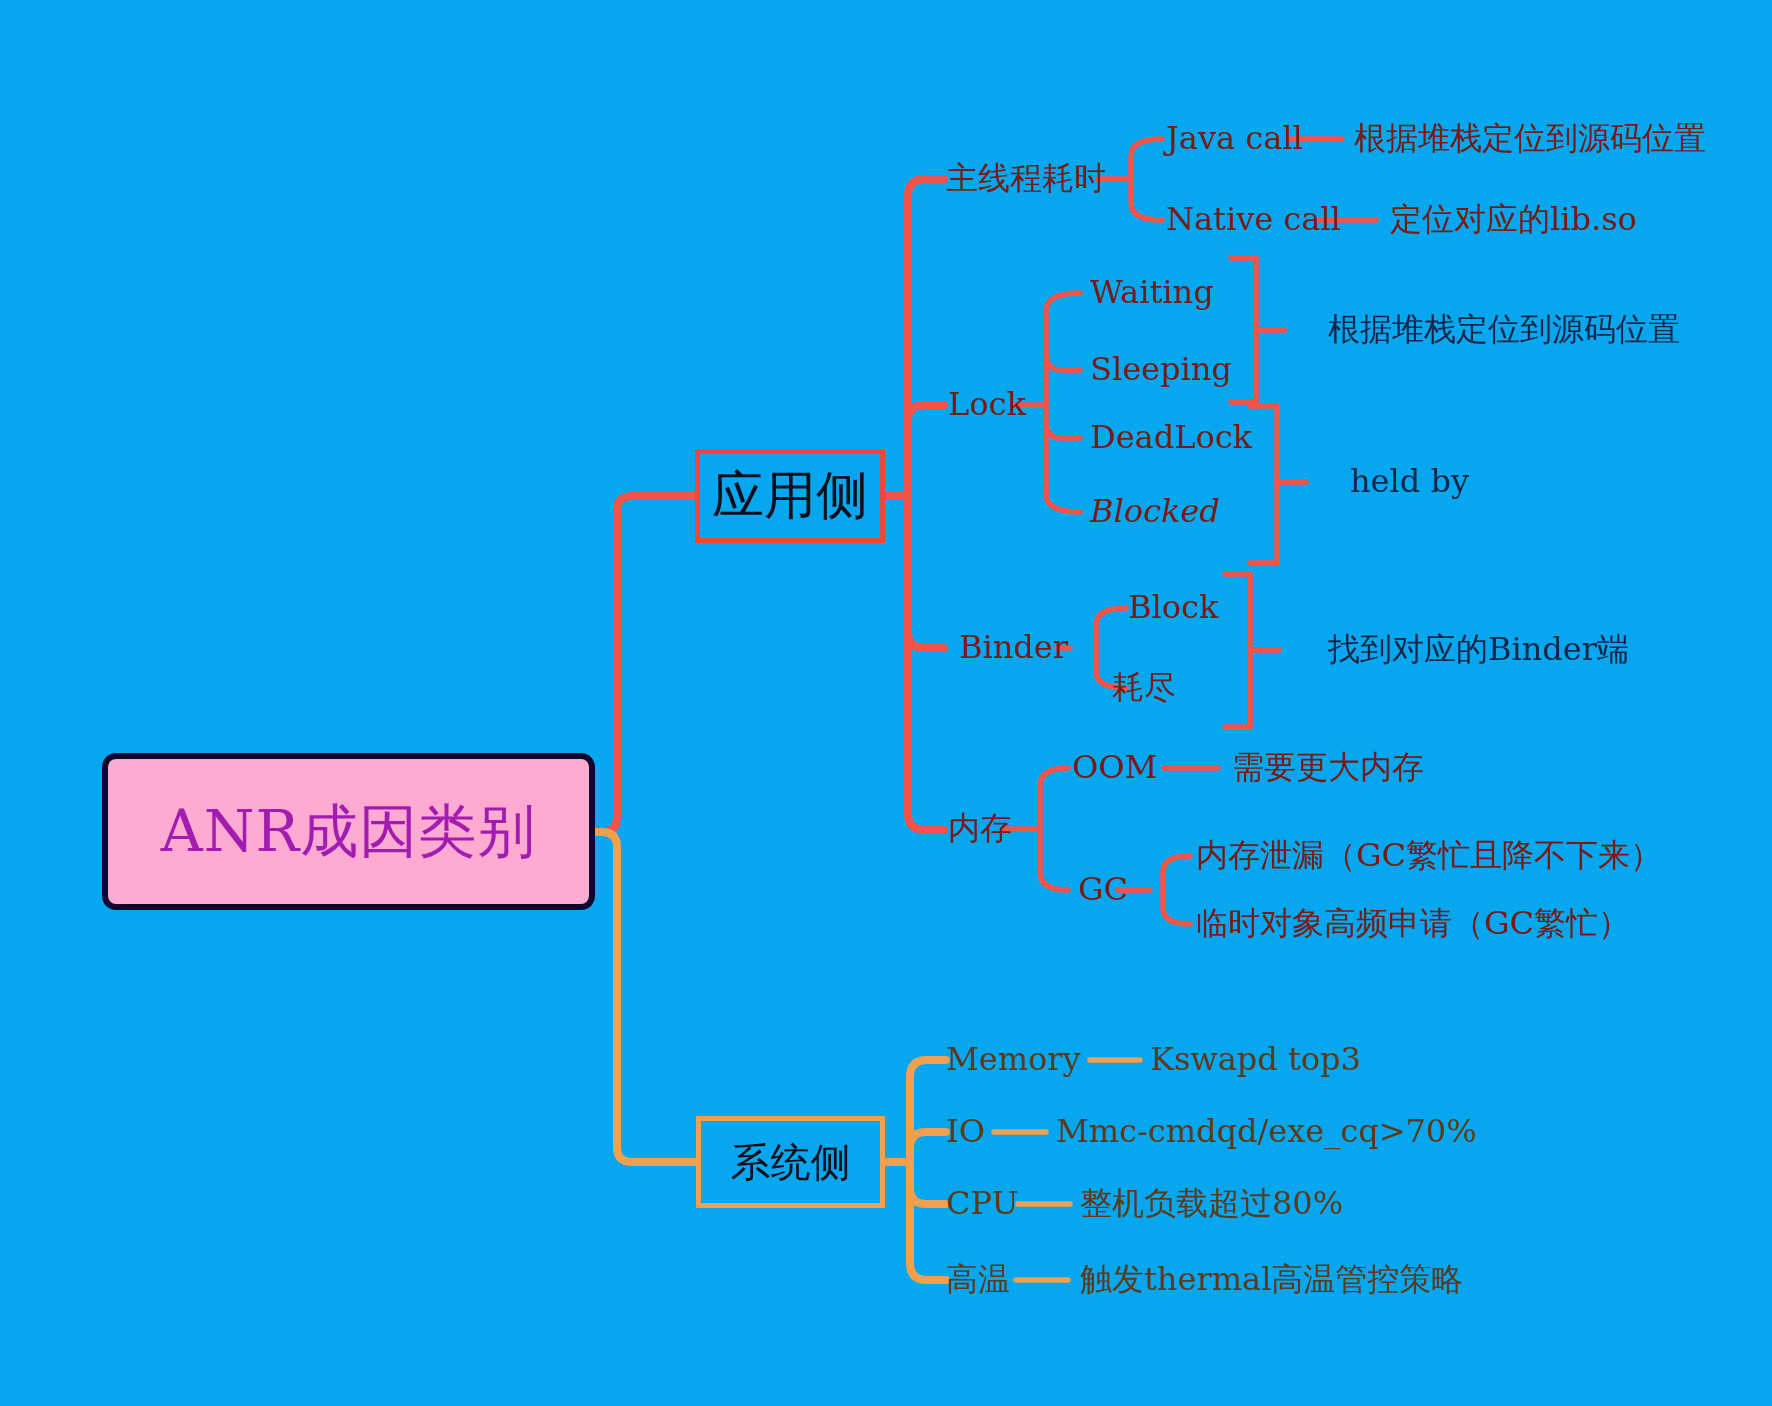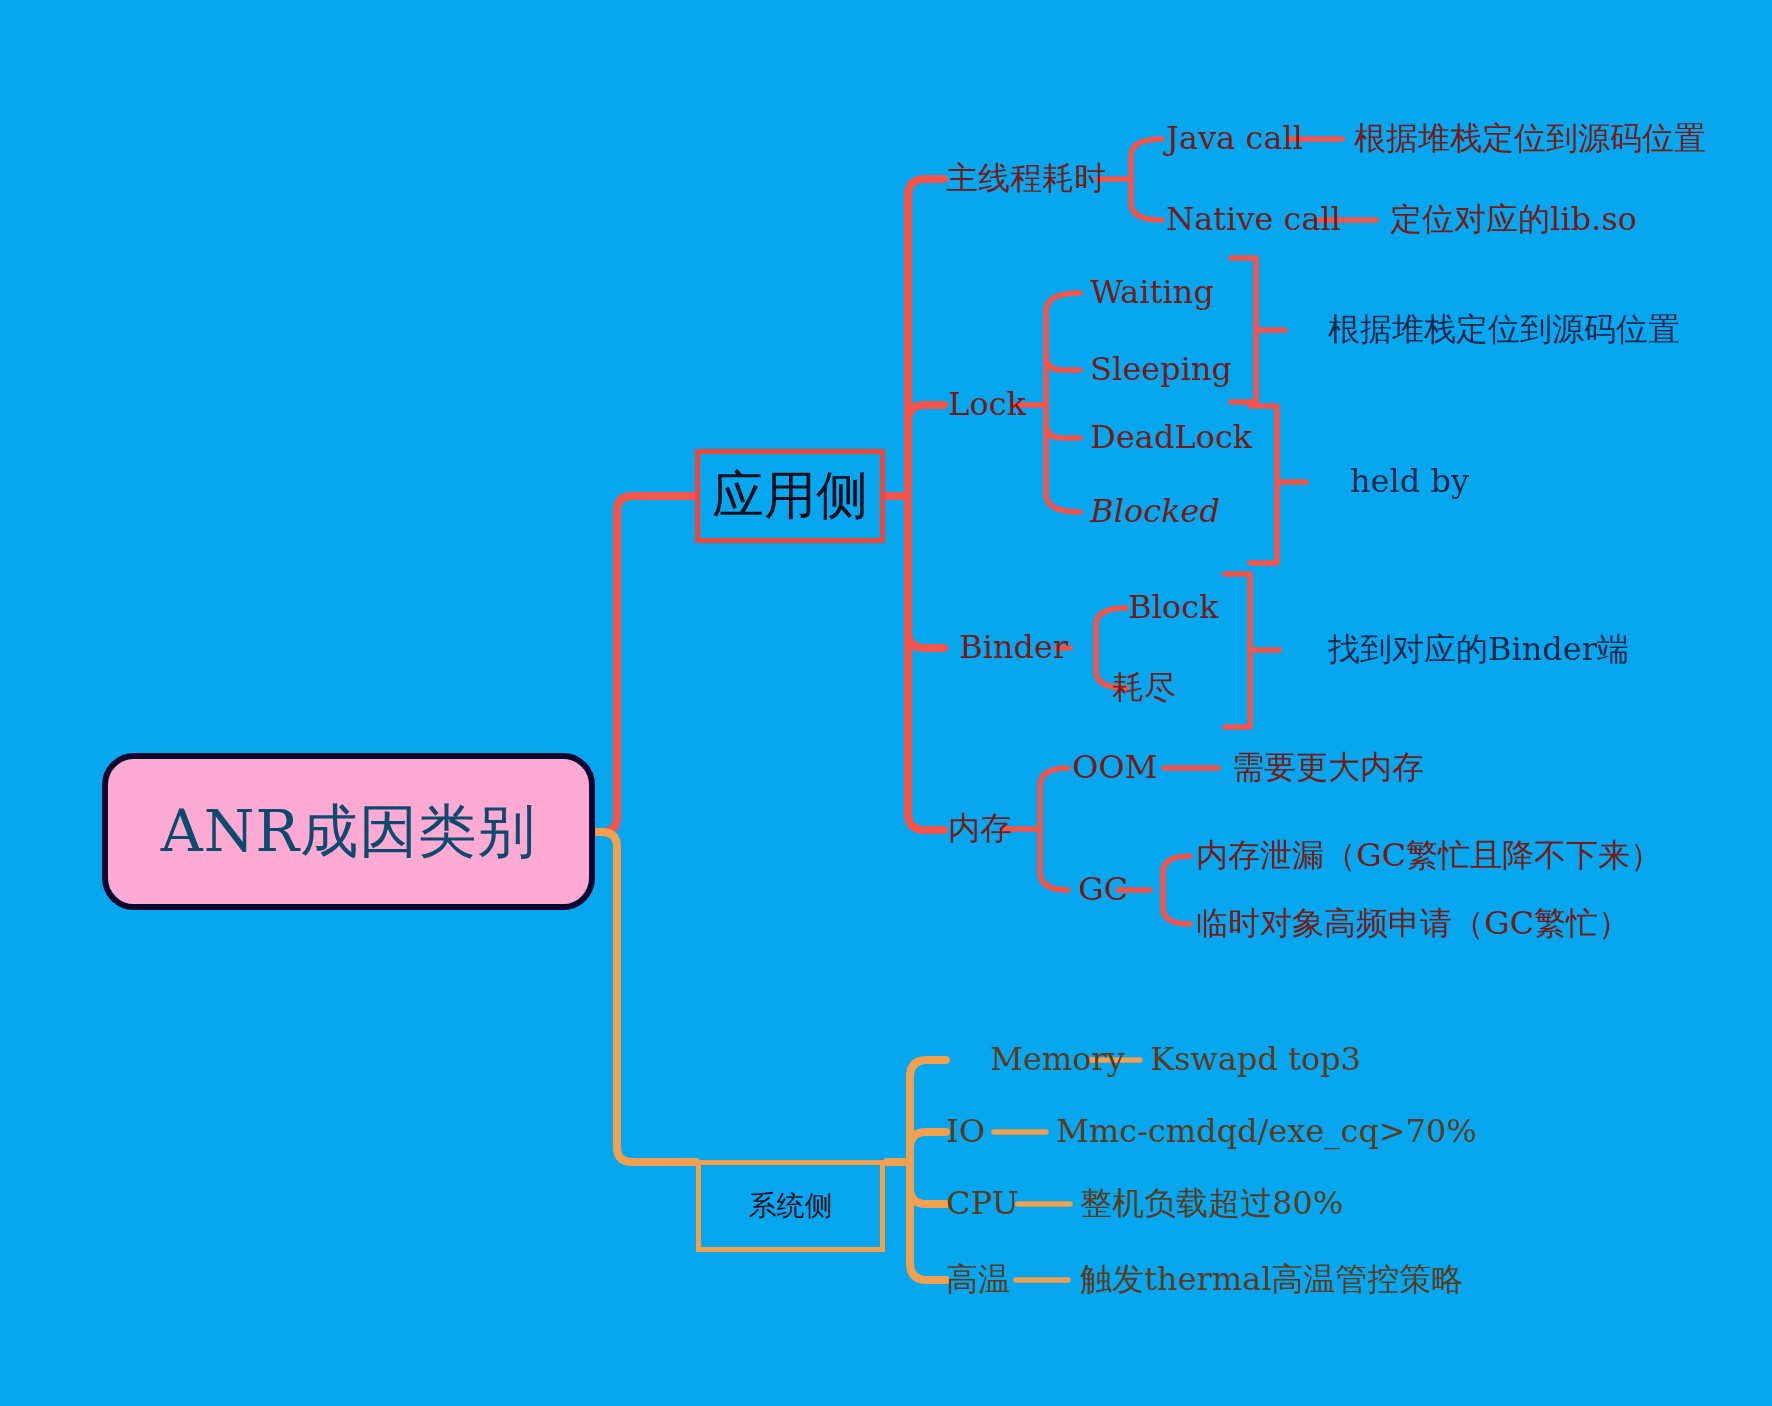--- a/index.html
+++ b/index.html
@@ -7,25 +7,25 @@
          font-family:"DejaVu Serif","Liberation Serif",serif;}
   .wires{position:absolute;left:0;top:0;}
   .lbl{position:absolute;white-space:nowrap;transform:translateY(-50%);
        font-size:32px;line-height:1.1;}
   .m{color:#791911;}          
   .n{color:#132647;}          
   .b{color:#5E3919;}          
   .box{position:absolute;display:flex;align-items:center;justify-content:center;
        font-family:"Liberation Sans","DejaVu Sans",sans-serif;color:#0A0F1C;
        box-sizing:border-box;background:transparent;}
-  .root-box{background:#FFAAD2;border:6px solid #0A0630;border-radius:32px;
-            color:#0c4a6e;font-family:"DejaVu Serif","Liberation Serif",serif;
+  .root-box{background:#FFAAD2;border:6px solid #0A0630;border-radius:14px;
+            color:#a21caf;font-family:"DejaVu Serif","Liberation Serif",serif;
             font-size:58px;letter-spacing:1px;}
   .app-box{border:5px solid #F1463C;font-size:52px;}
-  .sys-box{border:5px solid #F0A04E;font-size:28px;margin-top:44px;}
+  .sys-box{border:5px solid #F0A04E;font-size:40px;}
 </style>
 </head>
 <body>
 
 <div class="stage">
 
   <svg class="wires" width="1772" height="1406" viewBox="0 0 1772 1406">
 
     <g stroke="#F2544B" fill="none" stroke-linecap="round" stroke-linejoin="round">
       <g stroke-width="8">
@@ -110,21 +110,21 @@
   <div class="lbl m" style="left:1112px;top:688px;">耗尽</div>
   <div class="lbl n" style="left:1328px;top:650px;">找到对应的Binder端</div>
 
   <div class="lbl m" style="left:948px;top:829px;">内存</div>
   <div class="lbl m" style="left:1072px;top:768px;">OOM</div>
   <div class="lbl m" style="left:1232px;top:768px;">需要更大内存</div>
   <div class="lbl m" style="left:1078px;top:890px;">GC</div>
   <div class="lbl m" style="left:1196px;top:856px;">内存泄漏（GC繁忙且降不下来）</div>
   <div class="lbl m" style="left:1196px;top:924px;">临时对象高频申请（GC繁忙）</div>
 
-  <div class="lbl b" style="left:946px;top:1060px;margin-left:44px;">Memory</div>
+  <div class="lbl b" style="left:946px;top:1060px;">Memory</div>
   <div class="lbl b" style="left:1150px;top:1060px;">Kswapd top3</div>
   <div class="lbl b" style="left:946px;top:1132px;">IO</div>
   <div class="lbl b" style="left:1056px;top:1132px;">Mmc-cmdqd/exe_cq&gt;70%</div>
   <div class="lbl b" style="left:946px;top:1204px;">CPU</div>
   <div class="lbl b" style="left:1080px;top:1204px;">整机负载超过80%</div>
   <div class="lbl b" style="left:946px;top:1280px;">高温</div>
   <div class="lbl b" style="left:1080px;top:1280px;">触发thermal高温管控策略</div>
 
 </div>
 

